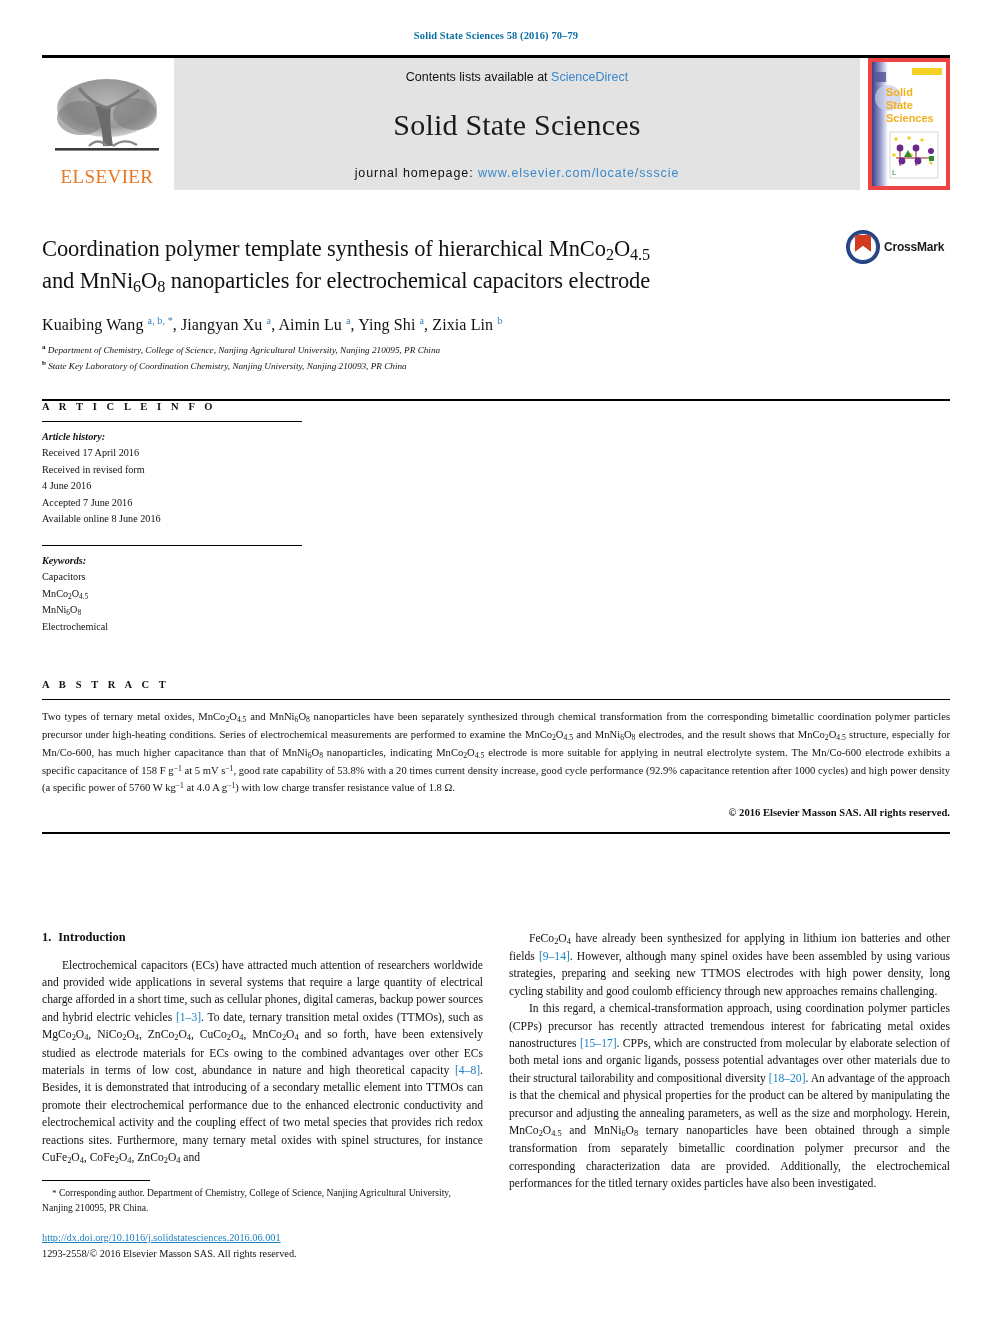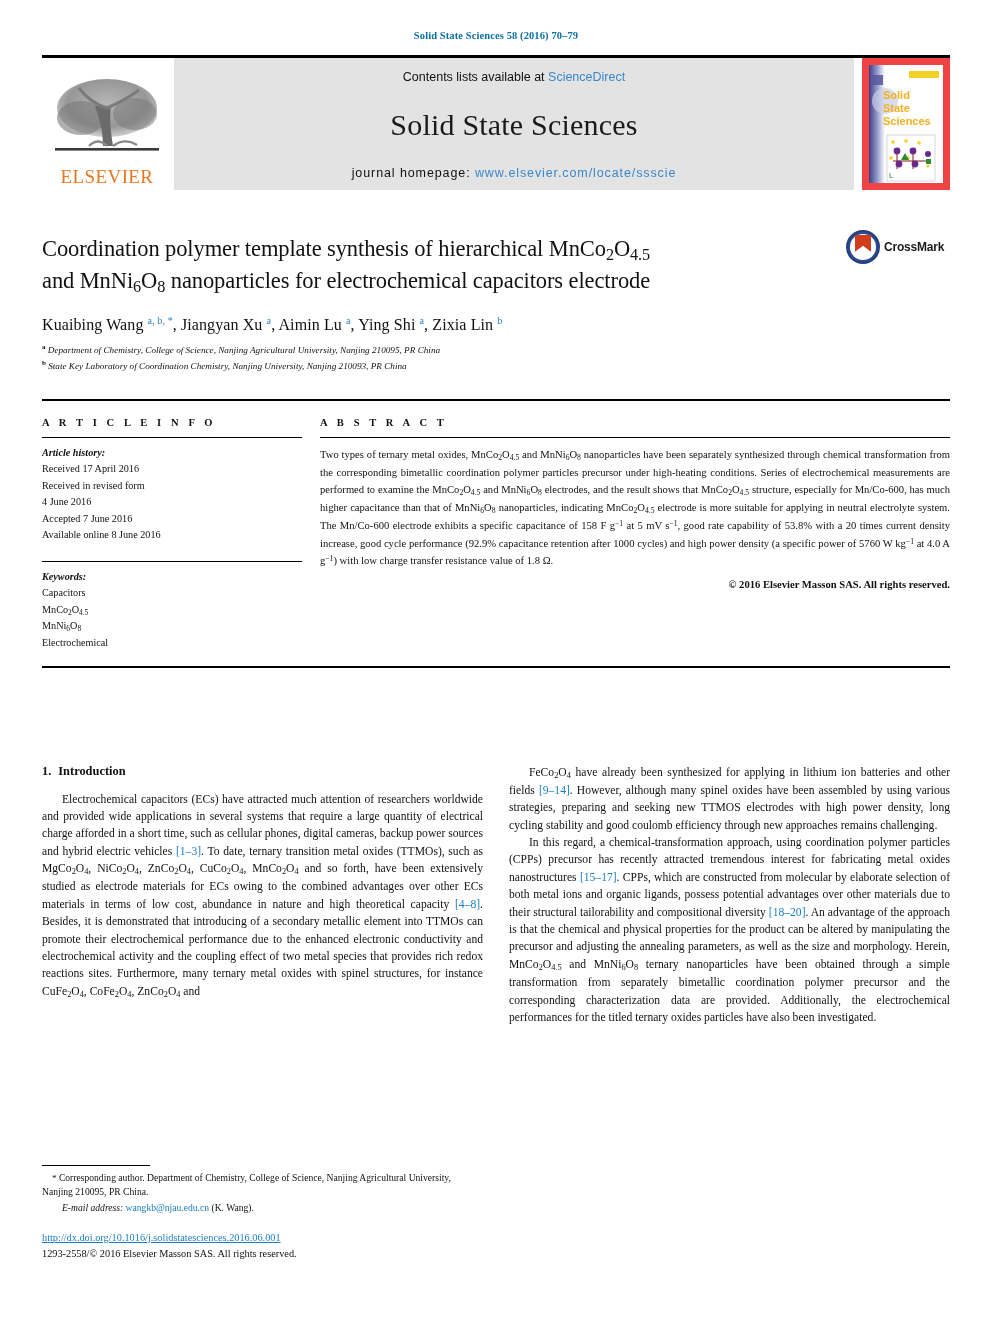--- a/index.html
+++ b/index.html
@@ -93,21 +93,21 @@
     font-family: "Liberation Sans", sans-serif;
     font-size: 12.5px;
     color: #111;
     letter-spacing: 0.9px;
   }
   .homepage-line .hp-url { color: #3a87c8; }
 
   .cover-thumb {
     flex: 0 0 74px;
     width: 74px;
-    border: 7px solid #ef4444;
+    border: 4px solid #ef4444;
     background: #fff;
     position: relative;
     overflow: hidden;
     margin-left: 6px;
   }
 
   
   .title-block {
     margin-top: 44px;
     position: relative;
@@ -162,22 +162,22 @@
     font-style: normal;
     font-size: 7px;
     vertical-align: super;
     font-weight: bold;
   }
 
   
   .info-abstract {
     margin-top: 26px;
     border-top: 2.5px solid #000;
-    padding-top: 16px;
-    display: flex;
+    display: flex;
+    flex-direction: column;
   }
   .col-info {
     flex: 0 0 278px;
     width: 278px;
     padding-right: 18px;
     box-sizing: border-box;
   }
   .col-abstract {
     flex: 1 1 auto;
   }
@@ -453,24 +453,19 @@
     </div>
     <div class="bcol">
       <p class="para">FeCo<sub>2</sub>O<sub>4</sub> have already been synthesized for applying in lithium ion batteries and other fields <span class="ref">[9–14]</span>. However, although many spinel oxides have been assembled by using various strategies, preparing and seeking new TTMOS electrodes with high power density, long cycling stability and good coulomb efficiency through new approaches remains challenging.</p>
       <p class="para">In this regard, a chemical-transformation approach, using coordination polymer particles (CPPs) precursor has recently attracted tremendous interest for fabricating metal oxides nanostructures <span class="ref">[15–17]</span>. CPPs, which are constructed from molecular by elaborate selection of both metal ions and organic ligands, possess potential advantages over other materials due to their structural tailorability and compositional diversity <span class="ref">[18–20]</span>. An advantage of the approach is that the chemical and physical properties for the product can be altered by manipulating the precursor and adjusting the annealing parameters, as well as the size and morphology. Herein, MnCo<sub>2</sub>O<sub>4.5</sub> and MnNi<sub>6</sub>O<sub>8</sub> ternary nanoparticles have been obtained through a simple transformation from separately bimetallic coordination polymer precursor and the corresponding characterization data are provided. Additionally, the electrochemical performances for the titled ternary oxides particles have also been investigated.</p>
     </div>
   </div>
 
   <div class="footnote-wrap">
     <div class="fn-rule"></div>
     <div class="footnote"><span class="star">*</span> Corresponding author. Department of Chemistry, College of Science, Nanjing Agricultural University, Nanjing 210095, PR China.</div>
-    <div class="footnote-email">
-      <span class="em-label">E-mail address:</span>
-      <span class="em-addr">wangkb@njau.edu.cn</span>
-      <span>(K. Wang).</span>
-    </div>
     <div class="doi-block">
       <div class="doi-link">http://dx.doi.org/10.1016/j.solidstatesciences.2016.06.001</div>
       <div class="issn-line">1293-2558/© 2016 Elsevier Masson SAS. All rights reserved.</div>
     </div>
   </div>
 
 </div>
 
 </body></html>

